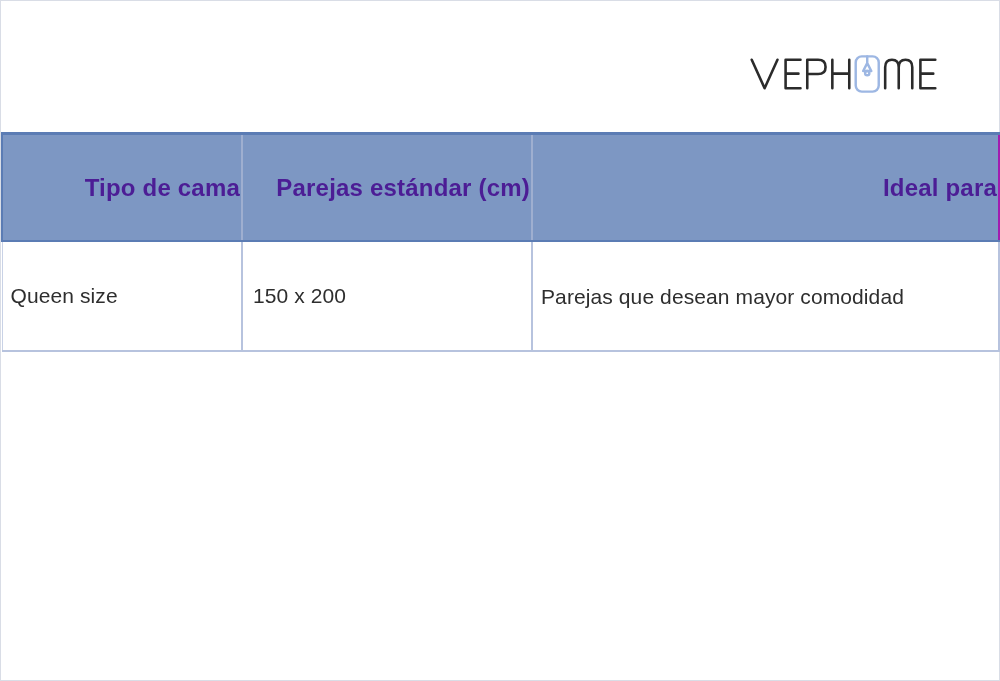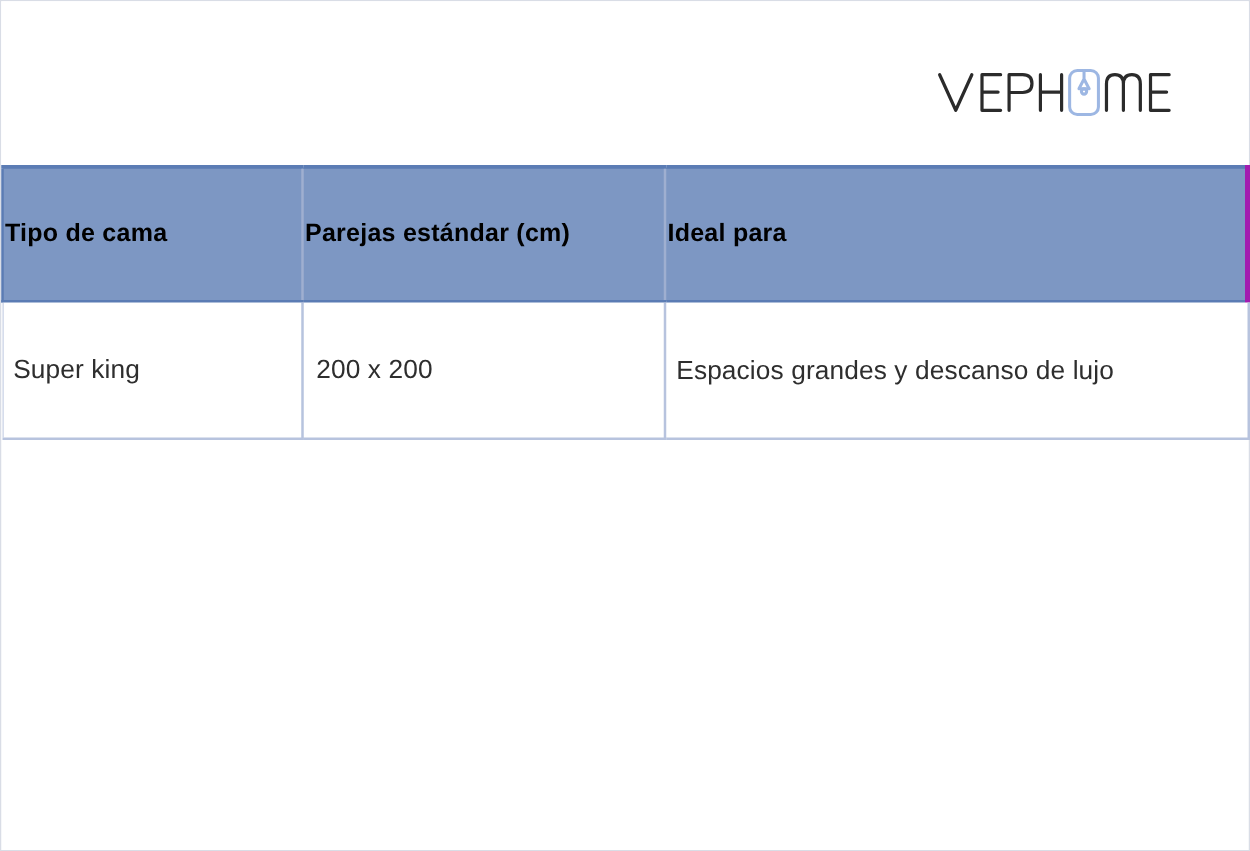--- a/index.html
+++ b/index.html
@@ -32,32 +32,32 @@
     width: 997px;
     border-collapse: collapse;
     table-layout: fixed;
   }
   col.c1 { width: 240px; }
   col.c2 { width: 290px; }
   col.c3 { width: 467px; }
   th {
     height: 103px;
     background: #7d97c3;
-    color: #000000;
-    font-size: 20px;
+    color: #4c1d95;
+    font-size: 24px;
     font-weight: bold;
-    text-align: left;
+    text-align: right;
     border-top: 3px solid #5b7cb4;
     border-bottom: 2px solid #5b7cb4;
     border-right: 2px solid #9fafd0;
     border-left: 2px solid #9fafd0;
     letter-spacing: 0.2px;
   }
   th:first-child { border-left: 2px solid #5b7cb4; }
-  th:last-child  { border-right: 6px solid #a21caf; }
+  th:last-child  { border-right: 2px solid #a21caf; }
   td {
     height: 108px;
     font-size: 21px;
     color: #2e2e2e;
     vertical-align: middle;
     background: #ffffff;
     border-right: 2px solid #b7c3de;
     border-bottom: 2px solid #b7c3de;
     border-left: 1px solid #c9d2e6;
     padding: 0 6px 0 8px;
@@ -111,20 +111,20 @@
       </colgroup>
     <thead>
       <tr>
         <th>Tipo de cama</th>
         <th>Parejas estándar (cm)</th>
         <th>Ideal para</th>
       </tr>
     </thead>
     <tbody>
       <tr>
-        <td class="tipo">Super king</td>
-        <td class="medidas">200 x 200</td>
-        <td class="ideal"><span class="wrap">Espacios grandes y descanso de lujo</span></td>
+        <td class="tipo">Queen size</td>
+        <td class="medidas">150 x 200</td>
+        <td class="ideal"><span class="wrap">Parejas que desean mayor comodidad</span></td>
       </tr>
     </tbody>
   </table>
 
 </div>
 
 </body></html>

